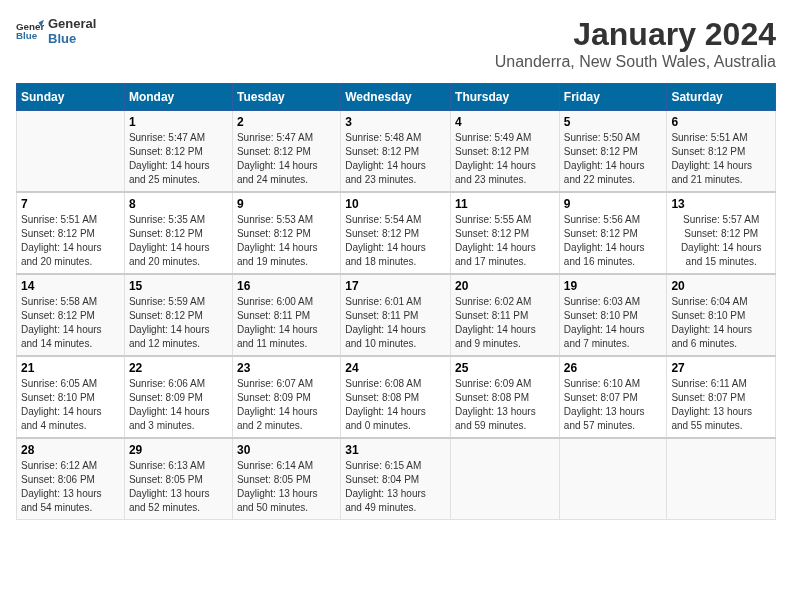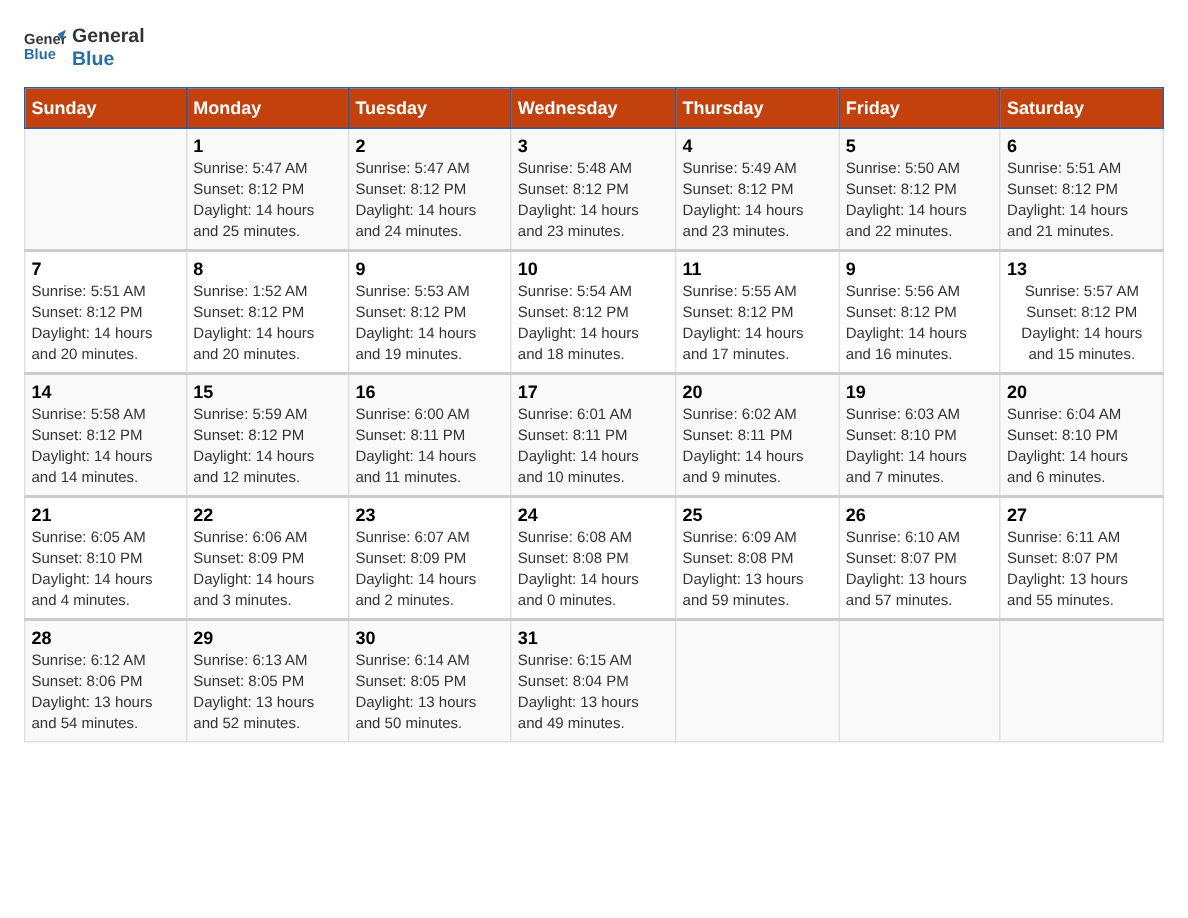--- a/index.html
+++ b/index.html
@@ -37,21 +37,21 @@
       font-size: 16px;
       font-weight: normal;
       color: #555;
     }
     table {
       width: 100%;
       border-collapse: collapse;
       font-size: 11px;
     }
     thead tr {
-      background-color: #c2410c;
+      background-color: #0369a1;
       color: white;
     }
     thead th {
       padding: 6px 4px;
       text-align: left;
       font-size: 12px;
       font-weight: bold;
       border: 1px solid #2a5da0;
     }
     tbody tr {
@@ -91,20 +91,24 @@
     <svg class="logo-icon" viewBox="0 0 40 40">
       <text y="18" font-size="14" font-weight="bold" fill="#333">General</text>
       <text y="32" font-size="14" font-weight="bold" fill="#2e6da4">Blue</text>
       <polygon points="32,8 40,4 36,14" fill="#2e6da4"></polygon>
     </svg>
     <div>
       <div style="font-size:13px;font-weight:bold;color:#333;">General</div>
       <div style="font-size:13px;font-weight:bold;color:#2e6da4;">Blue</div>
     </div>
   </div>
+  <div class="title-area">
+    <h1>January 2024</h1>
+    <h2>Unanderra, New South Wales, Australia</h2>
+  </div>
 </div>
 
 <table>
   <thead>
     <tr>
     <th>Sunday</th>
         <th>Monday</th>
         <th>Tuesday</th>
         <th>Wednesday</th>
         <th>Thursday</th>
@@ -161,21 +165,21 @@
       <tr class="week-separator">
         <td>
           <div class="day-number">7</div>
           <div class="day-info" style="white-space: pre-line;">Sunrise: 5:51 AM
 Sunset: 8:12 PM
 Daylight: 14 hours
 and 20 minutes.</div>
         </td>
         <td>
           <div class="day-number">8</div>
-          <div class="day-info" style="white-space: pre-line;">Sunrise: 1:52 AM
+          <div class="day-info" style="white-space: pre-line;">Sunrise: 5:35 AM
 Sunset: 8:12 PM
 Daylight: 14 hours
 and 20 minutes.</div>
         </td>
         <td>
           <div class="day-number">9</div>
           <div class="day-info" style="white-space: pre-line;">Sunrise: 5:53 AM
 Sunset: 8:12 PM
 Daylight: 14 hours
 and 19 minutes.</div>

